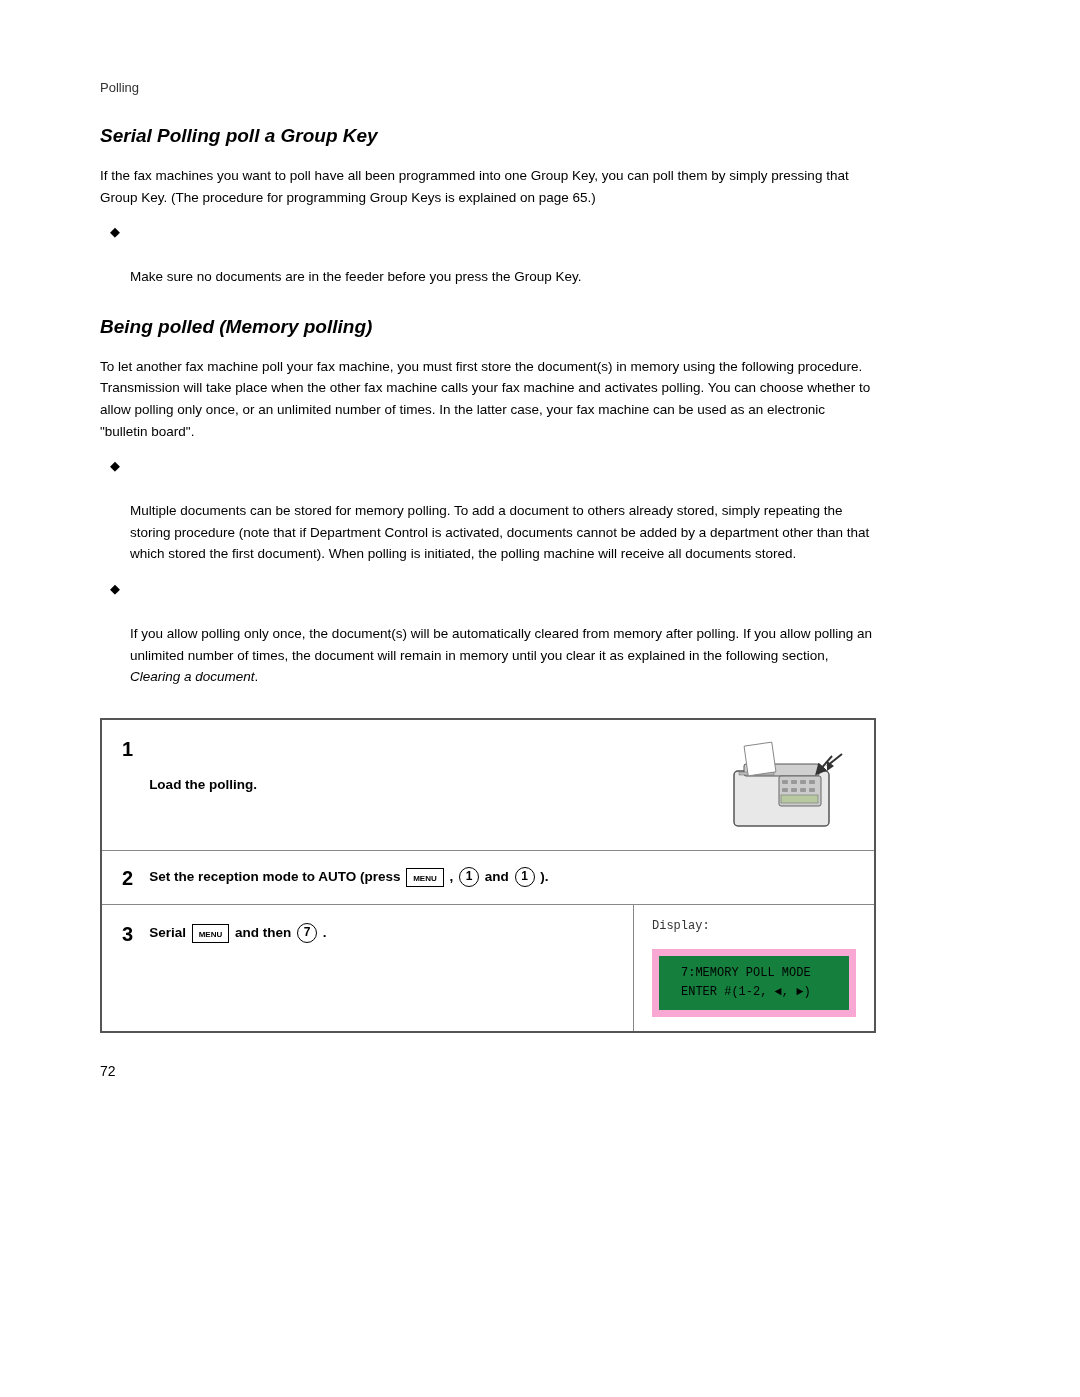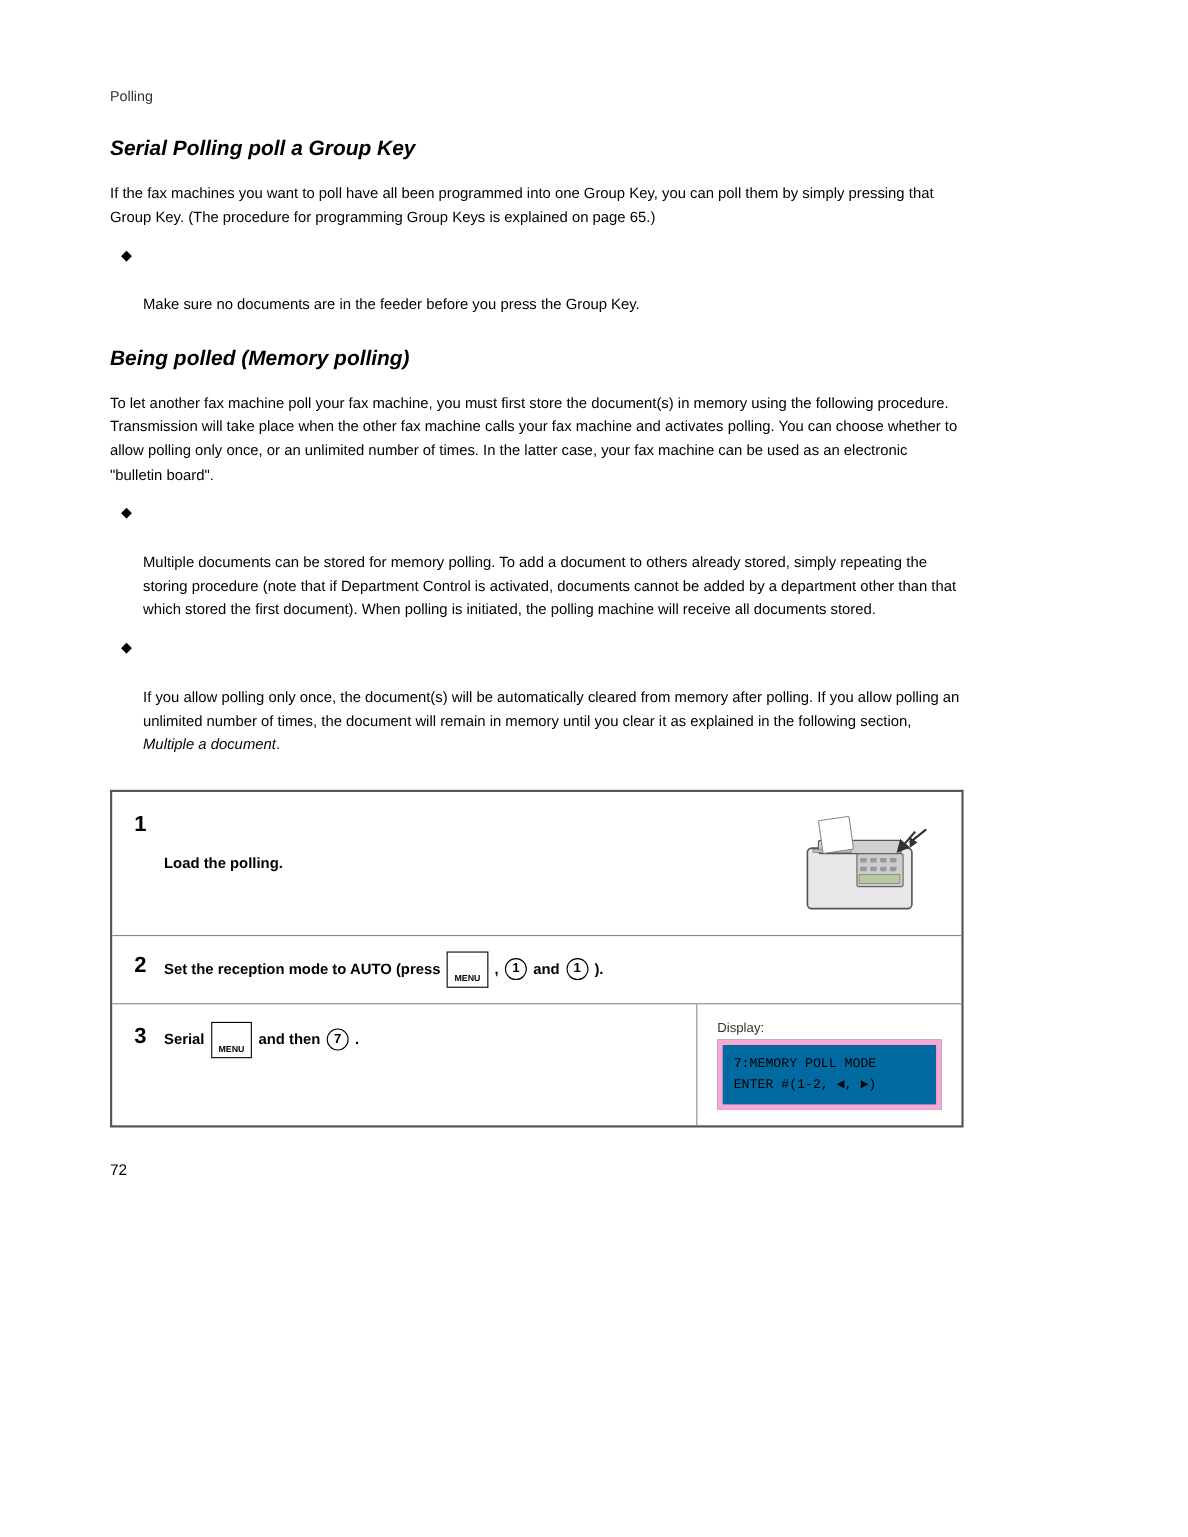--- a/index.html
+++ b/index.html
@@ -135,21 +135,21 @@
     .menu-label {
       font-size: 8px;
       font-weight: bold;
       display: block;
       line-height: 1;
     }
 
     .key-menu {
       display: inline-block;
       border: 1px solid #000;
-      padding: 20px 6px 3px;
+      padding: 6px 6px 3px;
       font-size: 11px;
       vertical-align: middle;
       margin: 0 2px;
       min-width: 36px;
       text-align: center;
     }
 
     
     .step3-row {
       display: flex;
@@ -163,29 +163,30 @@
     }
 
     .step3-right {
       width: 240px;
       padding: 14px 18px;
     }
 
     .display-label {
       font-size: 12px;
       color: #333;
-      margin-bottom: 4px;
+      margin-bottom: 16px;
+      font-family: Liberation Mono, monospace;
     }
 
     .display-screen {
-      border: 5px solid #f9a8d4;
-      padding: 8px 10px;
+      border: 7px solid #f9a8d4;
+      padding: 8px 22px;
       font-size: 12px;
       font-family: 'Courier New', monospace;
-      background: #0369a1;
+      background: #15803d;
       line-height: 1.6;
     }
 
     .page-number {
       font-size: 14px;
       font-weight: normal;
       margin-top: 30px;
     }
 
     
@@ -216,21 +217,21 @@
     <div class="section-title">Being polled (Memory polling)</div>
     <div class="body-text">To let another fax machine poll your fax machine, you must first store the document(s) in memory using the following procedure. Transmission will take place when the other fax machine calls your fax machine and activates polling. You can choose whether to allow polling only once, or an unlimited number of times. In the latter case, your fax machine can be used as an electronic "bulletin board".</div>
     <div class="bullet-item">
       <span class="bullet-diamond">◆</span>
       <span class="bullet-text">Multiple documents can be stored for memory polling. To add a document to others already stored, simply repeating the storing procedure (note that if Department Control is activated, documents cannot be added by a department other than that which stored the first document). When polling is initiated, the polling machine will receive all documents stored.</span>
     </div>
     <div class="bullet-item">
       <span class="bullet-diamond">◆</span>
       <span class="bullet-text">
         <span>If you allow polling only once, the document(s) will be automatically cleared from memory after polling. If you allow polling an unlimited number of times, the document will remain in memory until you clear it as explained in the following section,</span>
-        <span class="italic-text">Multiple a document</span><span>.</span>
+        <span class="italic-text">Clearing a document</span><span>.</span>
       </span>
     </div>
   </div>
 
   <div class="instruction-box">
 
     <div class="instruction-row">
       <div class="step-number">1</div>
       <div class="step-content">
         <span>Load the polling.</span>

